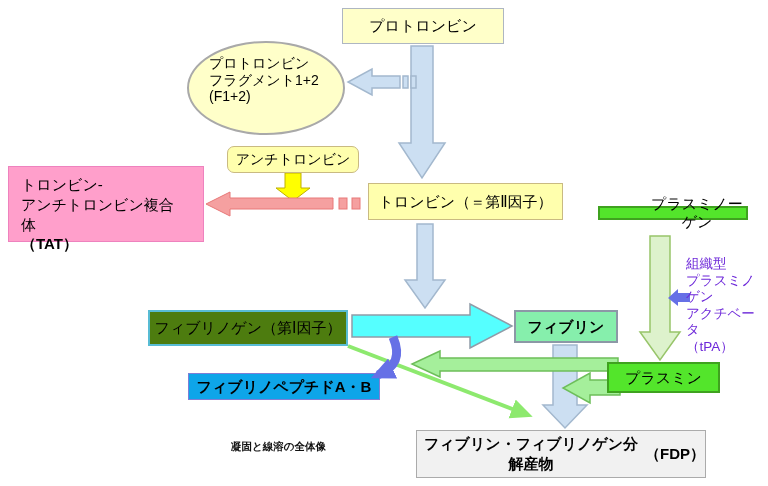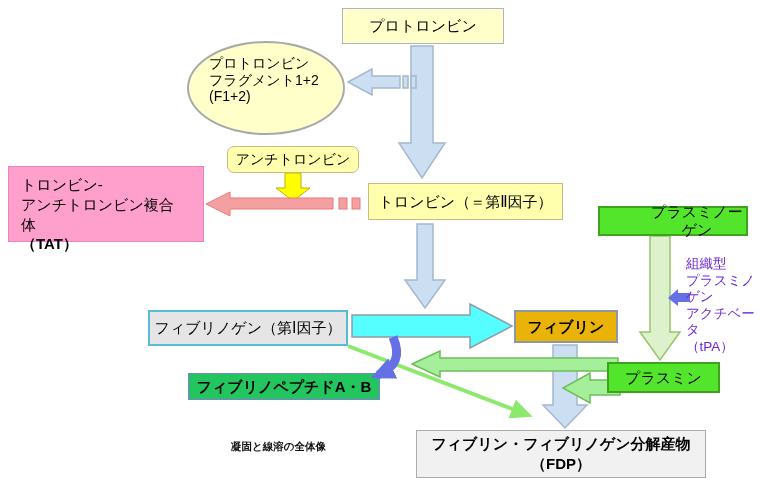--- a/index.html
+++ b/index.html
@@ -9,39 +9,39 @@
   #arrow-layer{z-index:1;}
   #overlay-arrow-layer{z-index:3;pointer-events:none;}
   .box{position:absolute;box-sizing:border-box;z-index:2;color:#000;
        display:flex;align-items:center;justify-content:center;text-align:center;
        font-size:15px;line-height:1.2;}
   .box.left{display:block;text-align:left;}
   .yellow{background:#FFFFC9;border:1px solid #AEB6C2;}
   .yellow-tan{background:#FFFFAD;border:1px solid #C9BA82;}
   .pink{background:#FF9FCB;border:1px solid #EE82BE;}
   .green{background:#53E52B;border:2px solid #3FA21F;}
-  .cyan-light{background:#e5e5e5;border:2px solid #58BCD4;}
-  .cyan{background:#eab308;border:2px solid #8C98A6;}
-  .purple{background:#22c55e;border:1px solid #7E7ED6;font-weight:bold;align-items:center;}
+  .cyan-light{background:#4d7c0f;border:2px solid #58BCD4;}
+  .cyan{background:#86efac;border:2px solid #8C98A6;}
+  .purple{background:#0ea5e9;border:1px solid #7E7ED6;font-weight:bold;align-items:center;}
   .gray{background:#F1F1F1;border:1px solid #ABABAB;font-weight:bold;}
   .ellipse{border-radius:50%;border:2px solid #A9A9A9;background:#FFFFC9;
            padding:12px 0 0 20px;font-size:14px;line-height:1.18;}
   #prothrombin-box{left:342px;top:8px;width:162px;height:36px;}
   #fragment-ellipse{left:187px;top:41px;width:158px;height:94px;}
   #antithrombin-box{left:227px;top:146px;width:132px;height:27px;font-size:14px;border-radius:7px;}
   #thrombin-box{left:368px;top:183px;width:195px;height:37px;}
   #tat-box{left:8px;top:166px;width:196px;height:76px;padding:8px 16px 0 12px;line-height:1.32;}
-  #plasminogen-box{left:598px;top:206px;width:150px;height:30px;padding-left:48px;}
+  #plasminogen-box{left:598px;top:206px;width:150px;height:14px;padding-left:48px;}
   #tpa-label{position:absolute;left:686px;top:256px;width:82px;z-index:2;
              font-size:13.5px;line-height:16.5px;color:#6d28d9;}
   #fibrinogen-box{left:148px;top:310px;width:200px;height:36px;}
   #fibrin-box{left:514px;top:310px;width:104px;height:33px;font-weight:600;}
   #plasmin-box{left:607px;top:362px;width:113px;height:31px;}
   #fibrinopeptide-box{left:188px;top:373px;width:192px;height:27px;}
-  #fdp-box{left:416px;top:430px;width:290px;height:48px;flex-direction:column;line-height:1.35;}
+  #fdp-box{left:416px;top:430px;width:290px;height:48px;flex-direction:row;line-height:1.35;}
   .credit{position:absolute;z-index:4;font-weight:bold;font-size:10.5px;color:#111;white-space:nowrap;}
   #credit-title{left:231px;top:440px;}
   #credit-url{left:253px;top:452px;}
   .blk-blue{stroke:#A3B8CE;stroke-width:1.5;}
   .blk-yellow{stroke:#BFB000;stroke-width:1;}
   .blk-pink{stroke:#E87878;stroke-width:1;}
   .blk-palegreen{stroke:#98C56A;stroke-width:1.5;}
   .blk-green{stroke:#6DBE5A;stroke-width:1.5;}
   .blk-cyan{stroke:#909CA8;stroke-width:1.5;}
   .blk-violet{stroke:none;}

